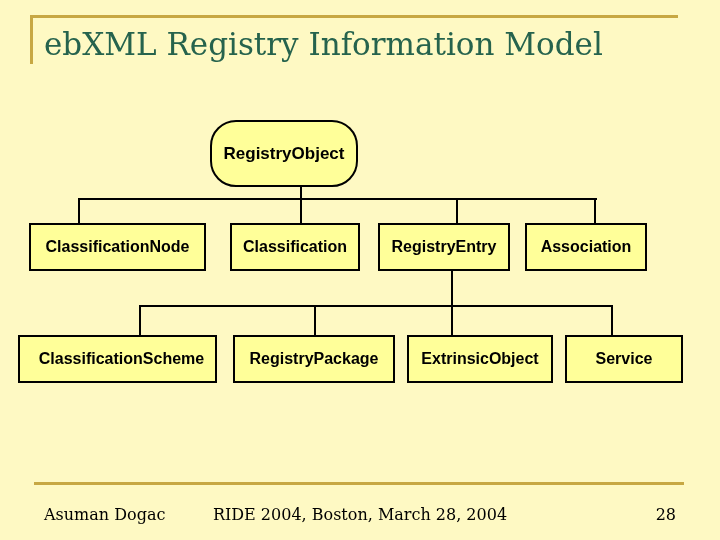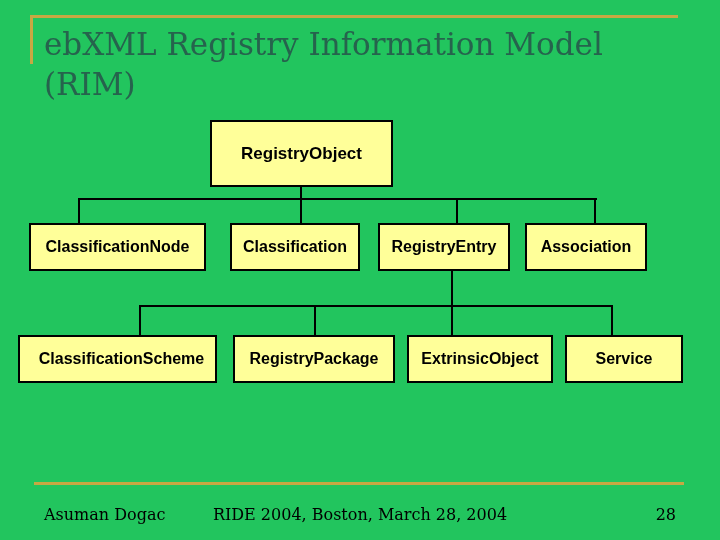--- a/index.html
+++ b/index.html
@@ -1,20 +1,20 @@
 <!DOCTYPE html>
 <html><head>
 <meta charset="utf-8">
 <style>
   html, body { margin: 0; padding: 0; background: #ffffff; }
   #slide {
     position: relative;
     width: 720px;
     height: 540px;
-    background: #22c55e;
+    background: #fef9c3;
     overflow: hidden;
     font-family: "Liberation Sans", sans-serif;
     --box-fill: #FFFF99;
     --box-border: #000000;
     --accent-gold: #C7A843;
     --title-green: #26634D;
   }
 
   
   .title-rule-top {
@@ -37,21 +37,21 @@
   .node {
     position: absolute;
     background: var(--box-fill);
     border: 2px solid var(--box-border);
     box-sizing: border-box;
     display: flex; align-items: center; justify-content: center;
     font-weight: bold; color: #000000;
     font-size: 16px;
     white-space: nowrap;
   }
-  .node.root   { left: 210px; top: 120px; width: 183px; height: 67px; font-size: 17px; }
+  .node.root   { left: 210px; top: 120px; width: 148px; height: 67px; font-size: 17px; border-radius: 26px; }
   .node.l2-0   { left:  29px; top: 223px; width: 177px; height: 48px; }
   .node.l2-1   { left: 230px; top: 223px; width: 130px; height: 48px; }
   .node.l2-2   { left: 378px; top: 223px; width: 132px; height: 48px; }
   .node.l2-3   { left: 525px; top: 223px; width: 122px; height: 48px; }
   .node.l3-0   { left:  18px; top: 335px; width: 199px; height: 48px; padding-left: 8px; }
   .node.l3-1   { left: 233px; top: 335px; width: 162px; height: 48px; }
   .node.l3-2   { left: 407px; top: 335px; width: 146px; height: 48px; }
   .node.l3-3   { left: 565px; top: 335px; width: 118px; height: 48px; }
 
   
@@ -86,21 +86,20 @@
 </head>
 <body>
 
 <div id="slide" style="--box-fill: #FFFF99; --box-border: #000000; --accent-gold: #C7A843; --title-green: #26634D;">
 
   <div class="title-rule-top"></div>
   <div class="title-rule-left"></div>
 
   <div class="slide-title">
     <div>ebXML Registry Information Model</div>
-    <div>(RIM)</div>
   </div>
 
   <div class="conn c-vroot"></div>
   <div class="conn c-h1"></div>
   <div class="conn c-s1a"></div>
   <div class="conn c-s1b"></div>
   <div class="conn c-s1c"></div>
   <div class="conn c-s1d"></div>
   <div class="conn c-vre"></div>
   <div class="conn c-h2"></div>

